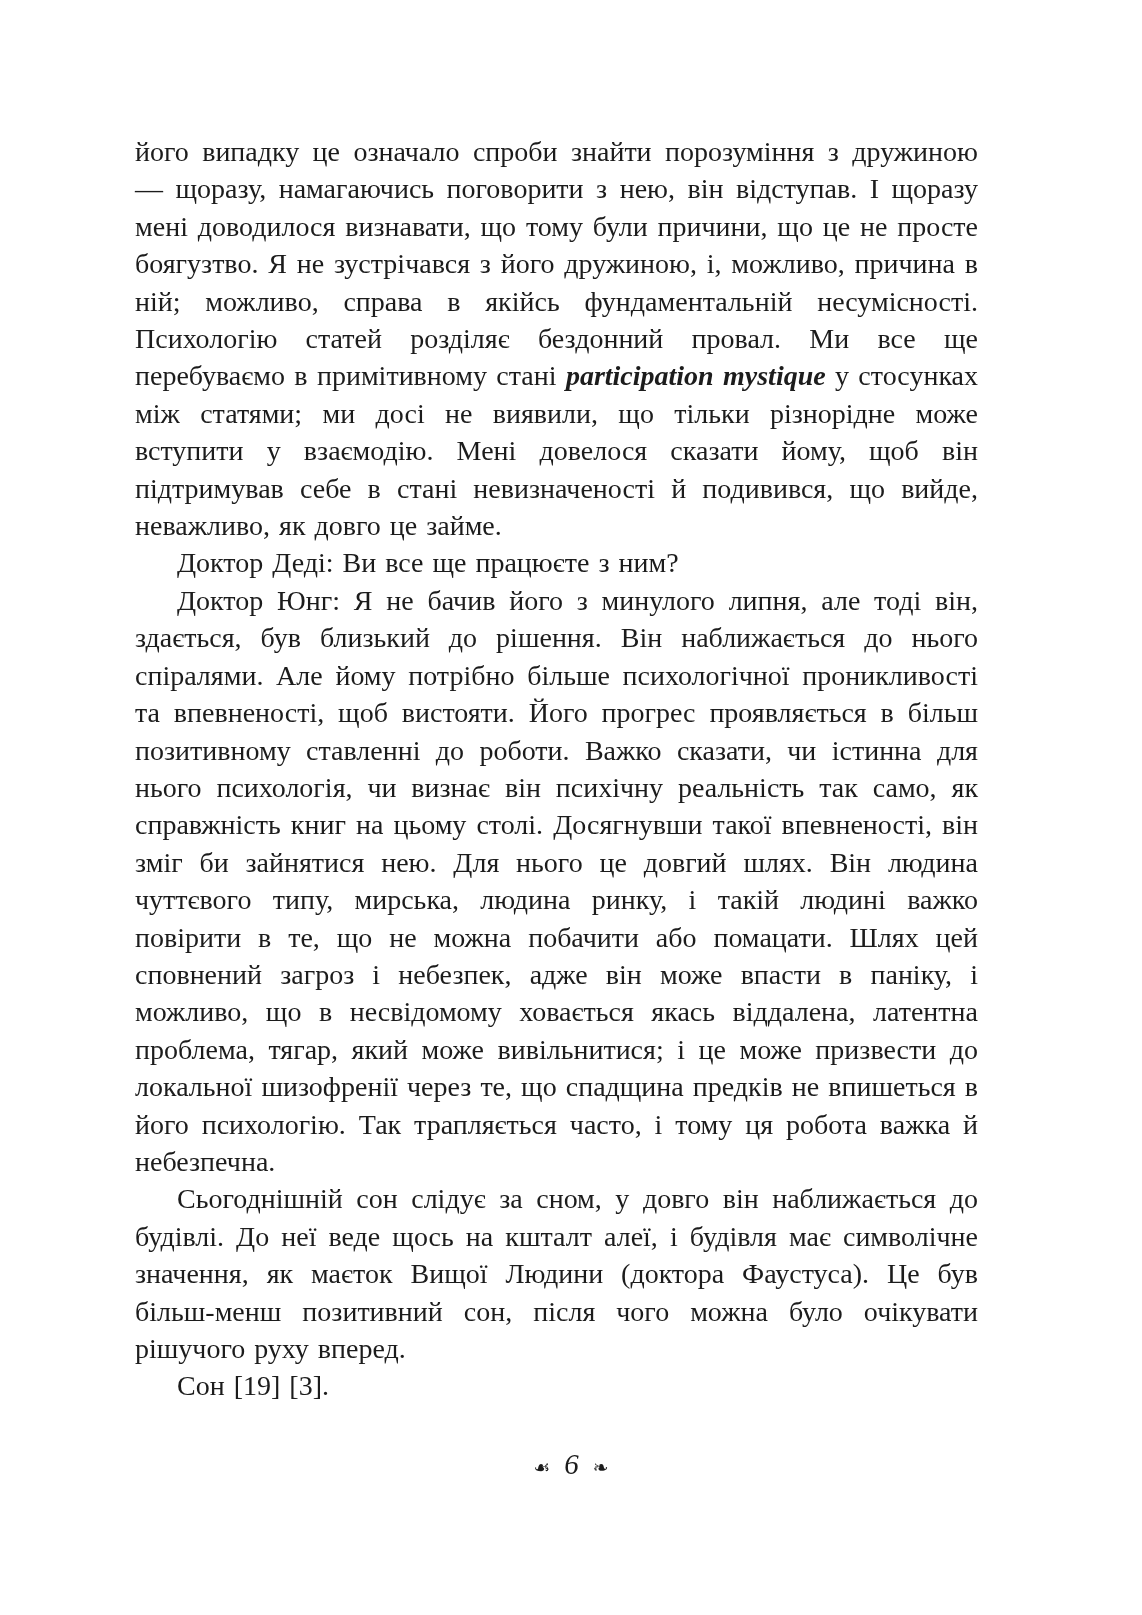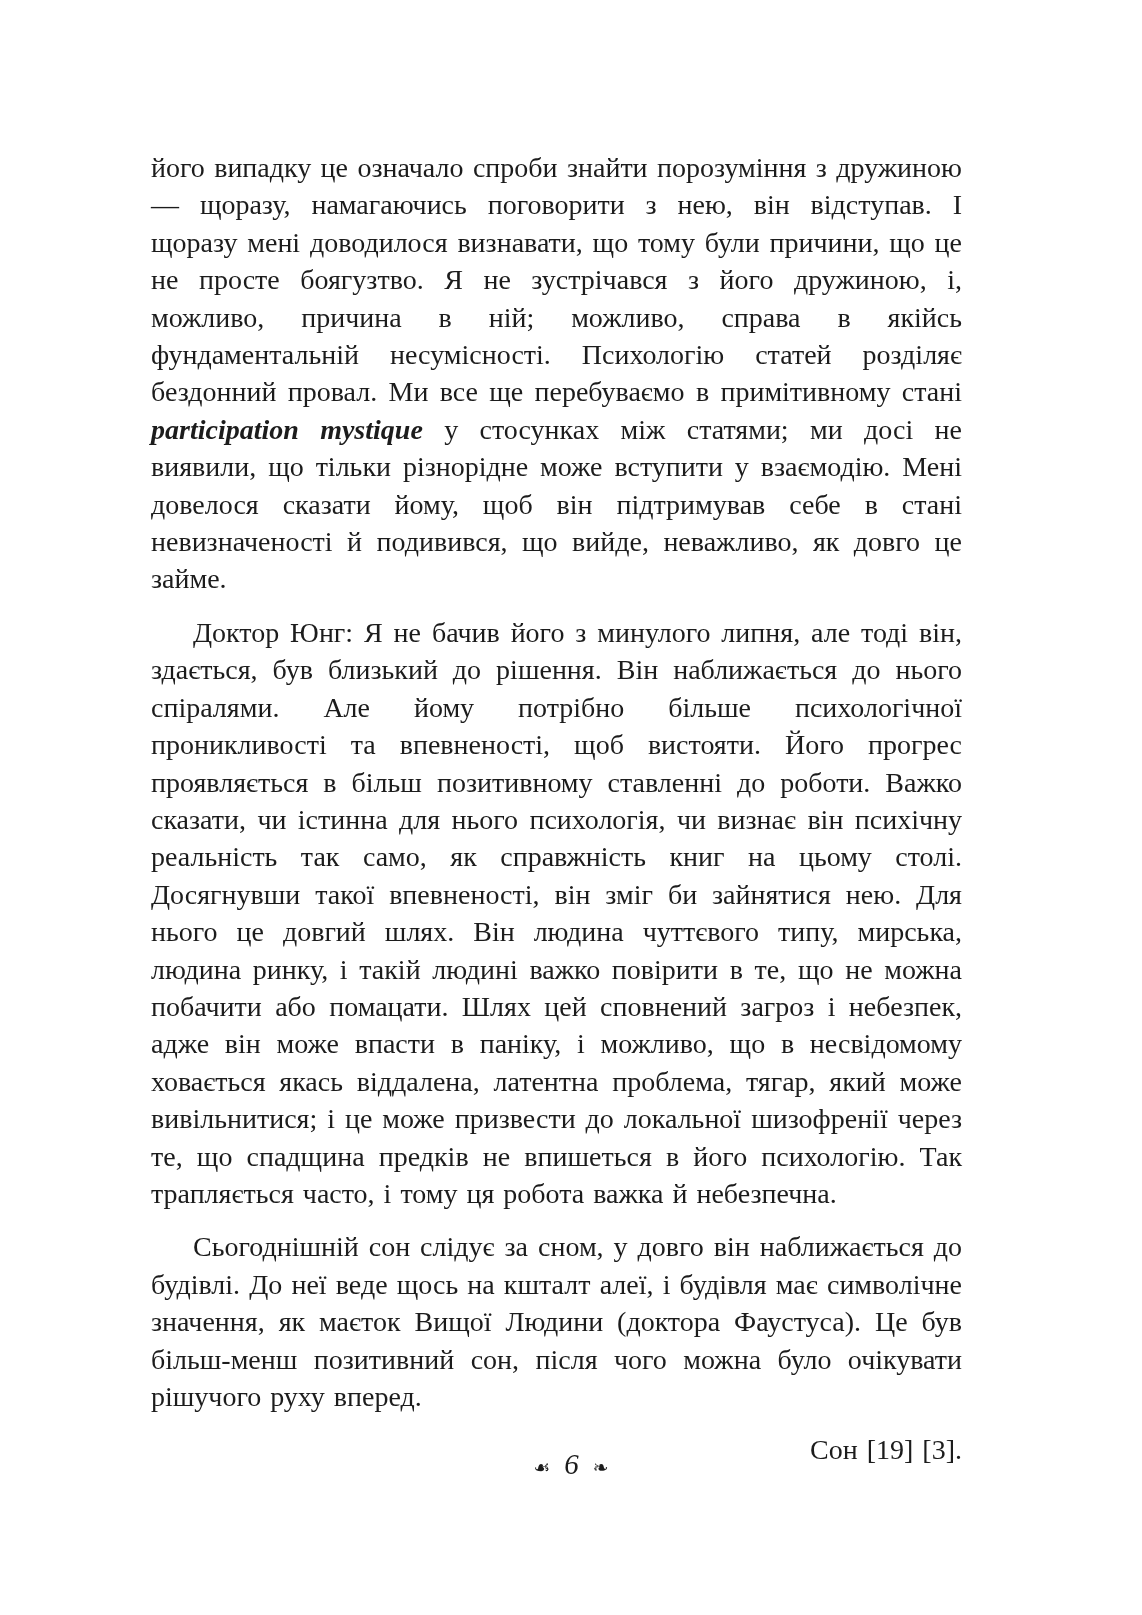--- a/index.html
+++ b/index.html
@@ -20,28 +20,28 @@
     left: 135px;
     top: 133px;
     width: 843px;
     font-size: 28px;
     line-height: 37.4px;
     color: #1c1c1c;
     text-align: justify;
     word-spacing: 2px;
   }
   .para {
-    margin: 16px;
+    margin: 0;
     padding: 0;
   }
   .para.indent {
     text-indent: 42px;
   }
   .para.plain {
-    text-align: right;
+    text-align: left;
   }
   .emph {
     font-weight: bold;
     font-style: italic;
   }
   .footer {
     position: absolute;
     left: 0;
     top: 1448px;
     width: 100%;
@@ -65,20 +65,21 @@
 </style>
 </head>
 <body>
 
 <div class="page">
 
   <div class="text-block">
 
     <p class="para"><span>його випадку це означало спроби знайти порозуміння з дружиною — щоразу, намагаючись поговорити з нею, він відступав. І щоразу мені доводилося визнавати, що тому були причини, що це не просте боягузтво. Я не зустрічався з його дружиною, і, можливо, причина в ній; можливо, справа в якійсь фундаментальній несумісності. Психологію статей розділяє бездонний провал. Ми все ще перебуваємо в примітивному стані </span><span class="emph">participation mystique</span><span> у стосунках між статями; ми досі не виявили, що тільки різнорідне може вступити у взаємодію. Мені довелося сказати йому, щоб він підтримував себе в стані невизначеності й подивився, що вийде, неважливо, як довго це займе.</span></p>
 
+    <p class="para indent">Доктор Деді: Ви все ще працюєте з ним?</p>
 
     <p class="para indent">Доктор Юнг: Я не бачив його з минулого липня, але тоді він, здається, був близький до рішення. Він наближається до нього спіралями. Але йому потрібно більше психологічної проникливості та впевненості, щоб вистояти. Його прогрес проявляється в більш позитивному ставленні до роботи. Важко сказати, чи істинна для нього психологія, чи визнає він психічну реальність так само, як справжність книг на цьому столі. Досягнувши такої впевненості, він зміг би зайнятися нею. Для нього це довгий шлях. Він людина чуттєвого типу, мирська, людина ринку, і такій людині важко повірити в те, що не можна побачити або помацати. Шлях цей сповнений загроз і небезпек, адже він може впасти в паніку, і можливо, що в несвідомому ховається якась віддалена, латентна проблема, тягар, який може вивільнитися; і це може призвести до локальної шизофренії через те, що спадщина предків не впишеться в його психологію. Так трапляється часто, і тому ця робота важка й небезпечна.</p>
 
     <p class="para indent">Сьогоднішній сон слідує за сном, у довго він наближається до будівлі. До неї веде щось на кшталт алеї, і будівля має символічне значення, як маєток Вищої Людини (доктора Фаустуса). Це був більш-менш позитивний сон, після чого можна було очікувати рішучого руху вперед.</p>
 
     <p class="para indent plain">Сон [19] [3].</p>
 
   </div>
 
   <div class="footer">

